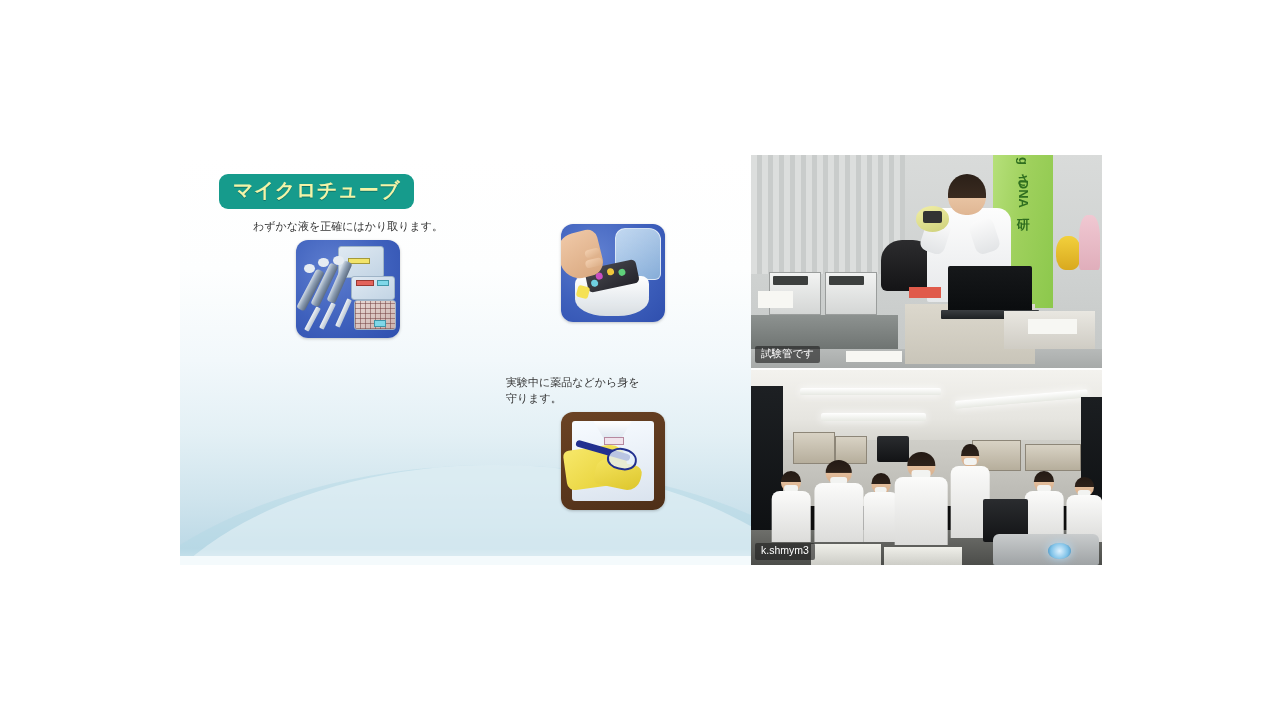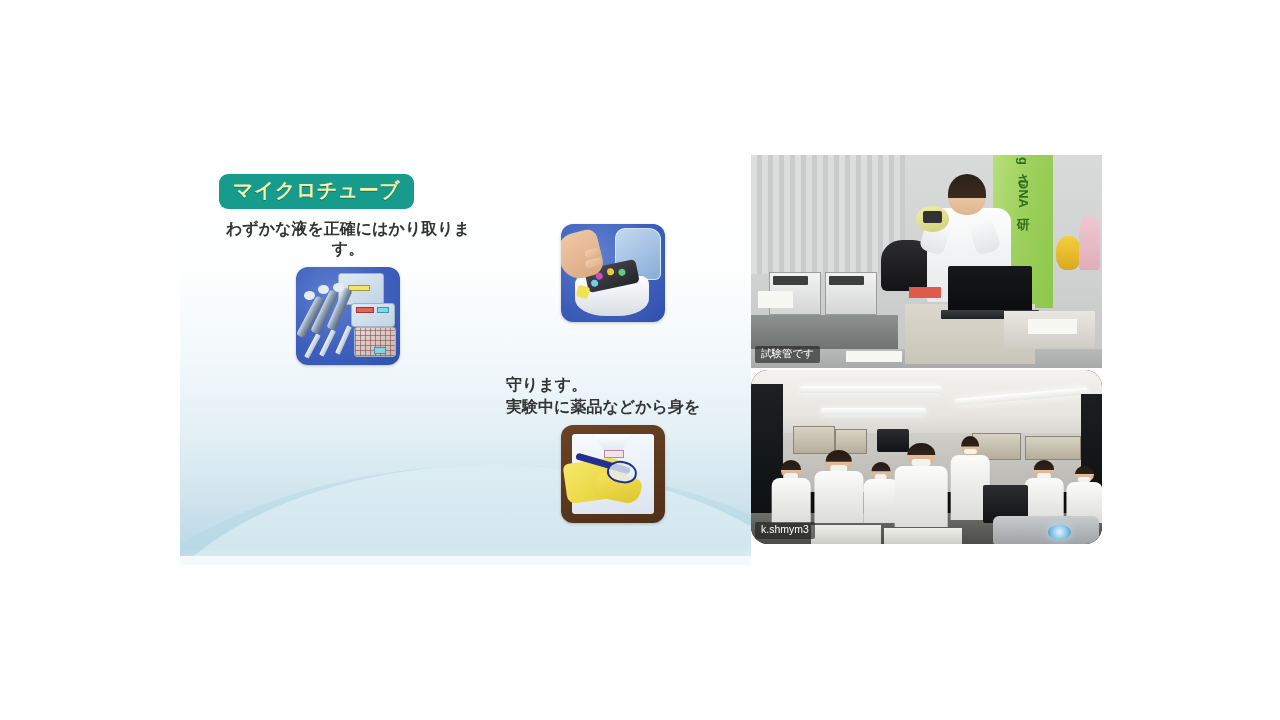--- a/index.html
+++ b/index.html
@@ -81,24 +81,23 @@
   .item-head {
     font-size: 12.5px;
     font-weight: bold;
     color: #1d1d1d;
     line-height: 1.3;
     letter-spacing: 0.2px;
     white-space: nowrap;
   }
   .item-desc {
     margin-top: 2px;
-    font-size: 16px;
+    font-size: 11px;
     color: #333333;
     line-height: 1.28;
-    font-weight: bold;
   }
   .item-desc.left-align { text-align: left; padding-left: 26px; }
   .thumb-wrap { margin-top: 7px; display: flex; justify-content: center; }
 
   
   .thumb {
     position: relative;
     width: 104px; height: 98px;
     border-radius: 12px;
     overflow: hidden;
@@ -171,21 +170,21 @@
                  border-radius: 50% 50% 45% 45%; transform: rotate(10deg); }
 
   
   #video-col {
     width: 351px; height: 410px;
     display: flex; flex-direction: column;
     background: #ffffff;
   }
   .tile { position: relative; overflow: hidden; background: #0d0d0d; }
   #tile-top    { height: 215px; border-bottom: 2px solid #ffffff; }
-  #tile-bottom { height: 174px; border-radius: 17px; }
+  #tile-bottom { height: 195px; }
   .name-tag {
     position: absolute; left: 4px; bottom: 5px;
     padding: 1px 6px 2px 6px;
     background: rgba(30,30,30,0.62);
     color: #ffffff;
     font-size: 10.5px;
     line-height: 1.3;
     border-radius: 2px;
     z-index: 40;
   }
@@ -320,22 +319,22 @@
             <div class="hand">
               <div class="hand-finger" style="left:24px; top:30px; width:17px; height:8px;"></div>
               <div class="hand-finger" style="left:26px; top:20px; width:15px; height:8px;"></div>
             </div>
           </div>
         </div>
       </div>
 
 
       <div class="col col-right row-bottom item">
+        <div class="item-desc left-align">実験中に薬品などから身を</div>
         <div class="item-desc left-align">守ります。</div>
-        <div class="item-desc left-align">実験中に薬品などから身を</div>
         <div class="thumb-wrap">
           <div class="thumb brown">
             <div class="coat">
               <div class="coat-collar"></div>
               <div class="coat-tag"></div>
             </div>
             <div class="glove"></div>
             <div class="glove2"></div>
             <div class="goggle-band"></div>
             <div class="goggle-lens"></div>

